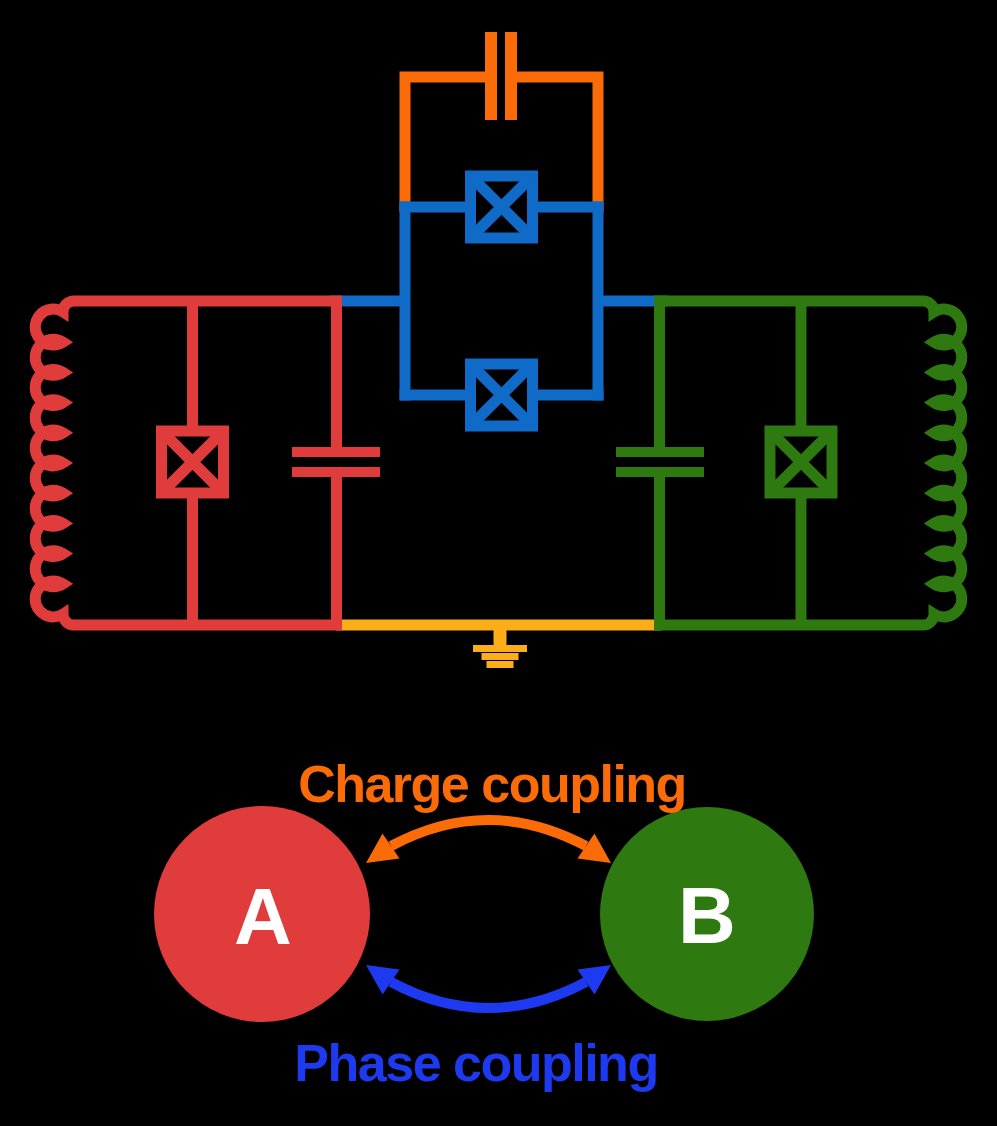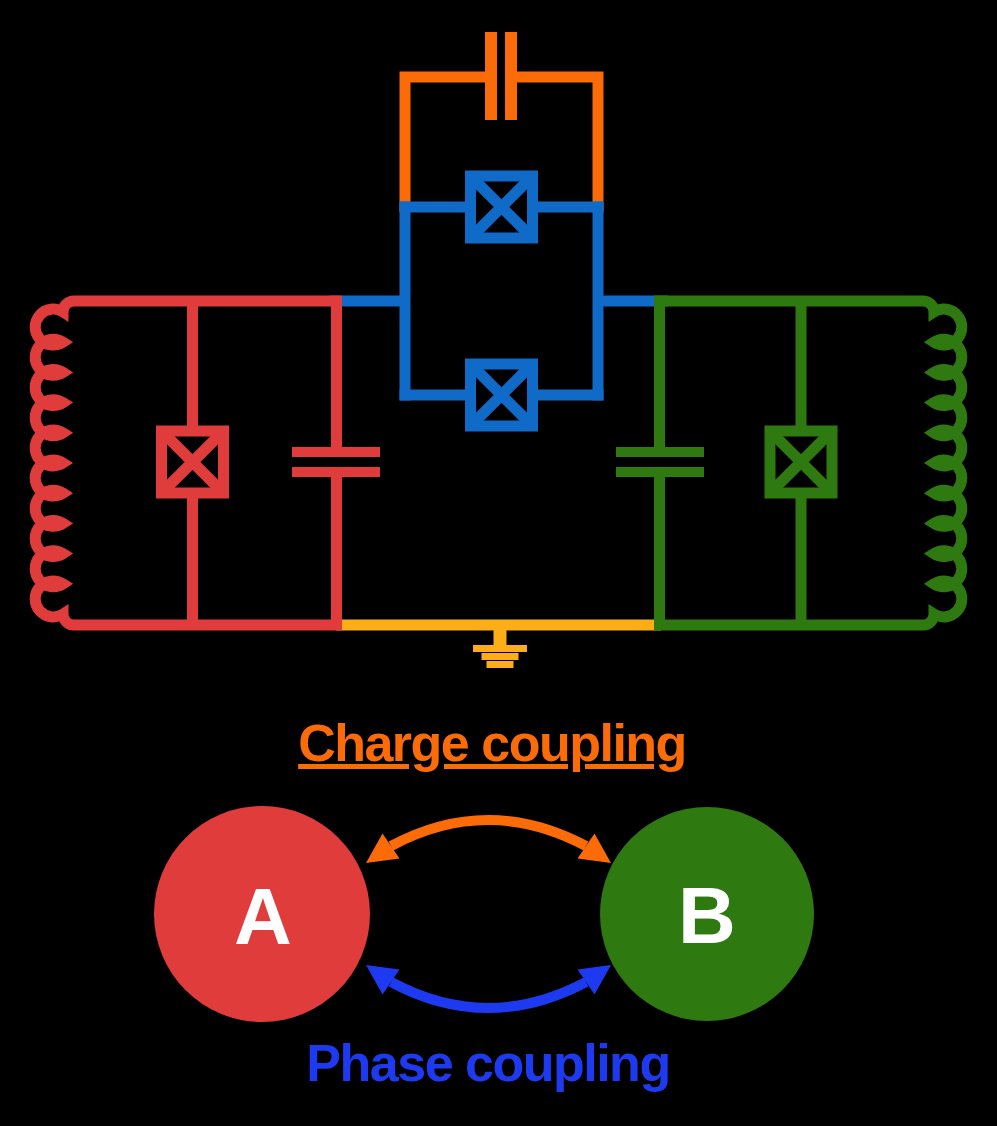--- a/index.html
+++ b/index.html
@@ -24,22 +24,22 @@
     transform: translate(-50%, -50%);
     font-weight: bold;
     white-space: nowrap;
     line-height: 1;
     user-select: none;
   }
   .coupling-label {
     font-size: 52px;
     letter-spacing: -1.5px;
   }
-  .charge-label { left: 492px; top: 743px; color: var(--orange, #fb6b07); text-decoration: underline; }
-  .phase-label  { left: 488px; top: 1063px; color: var(--vivid_blue, #1e3af0); }
+  .charge-label { left: 492px; top: 784px; color: var(--orange, #fb6b07); }
+  .phase-label  { left: 476px; top: 1063px; color: var(--vivid_blue, #1e3af0); }
   .node-label {
     font-size: 80px;
     color: var(--white, #fff);
   }
   .node-a-label { left: 263px; top: 917px; }
   .node-b-label { left: 707px; top: 916px; }
 </style>
 </head>
 <body>
 

